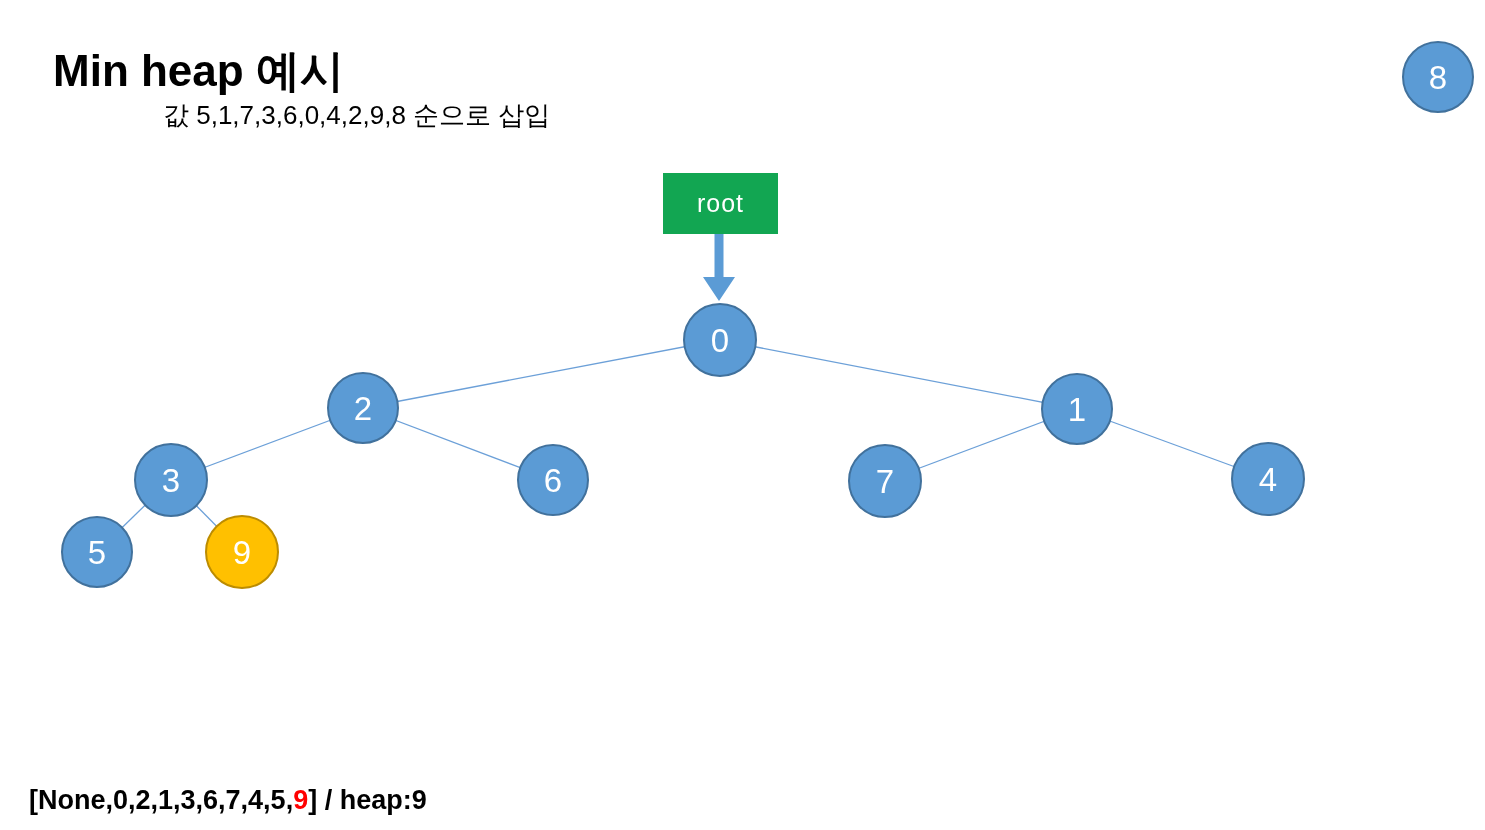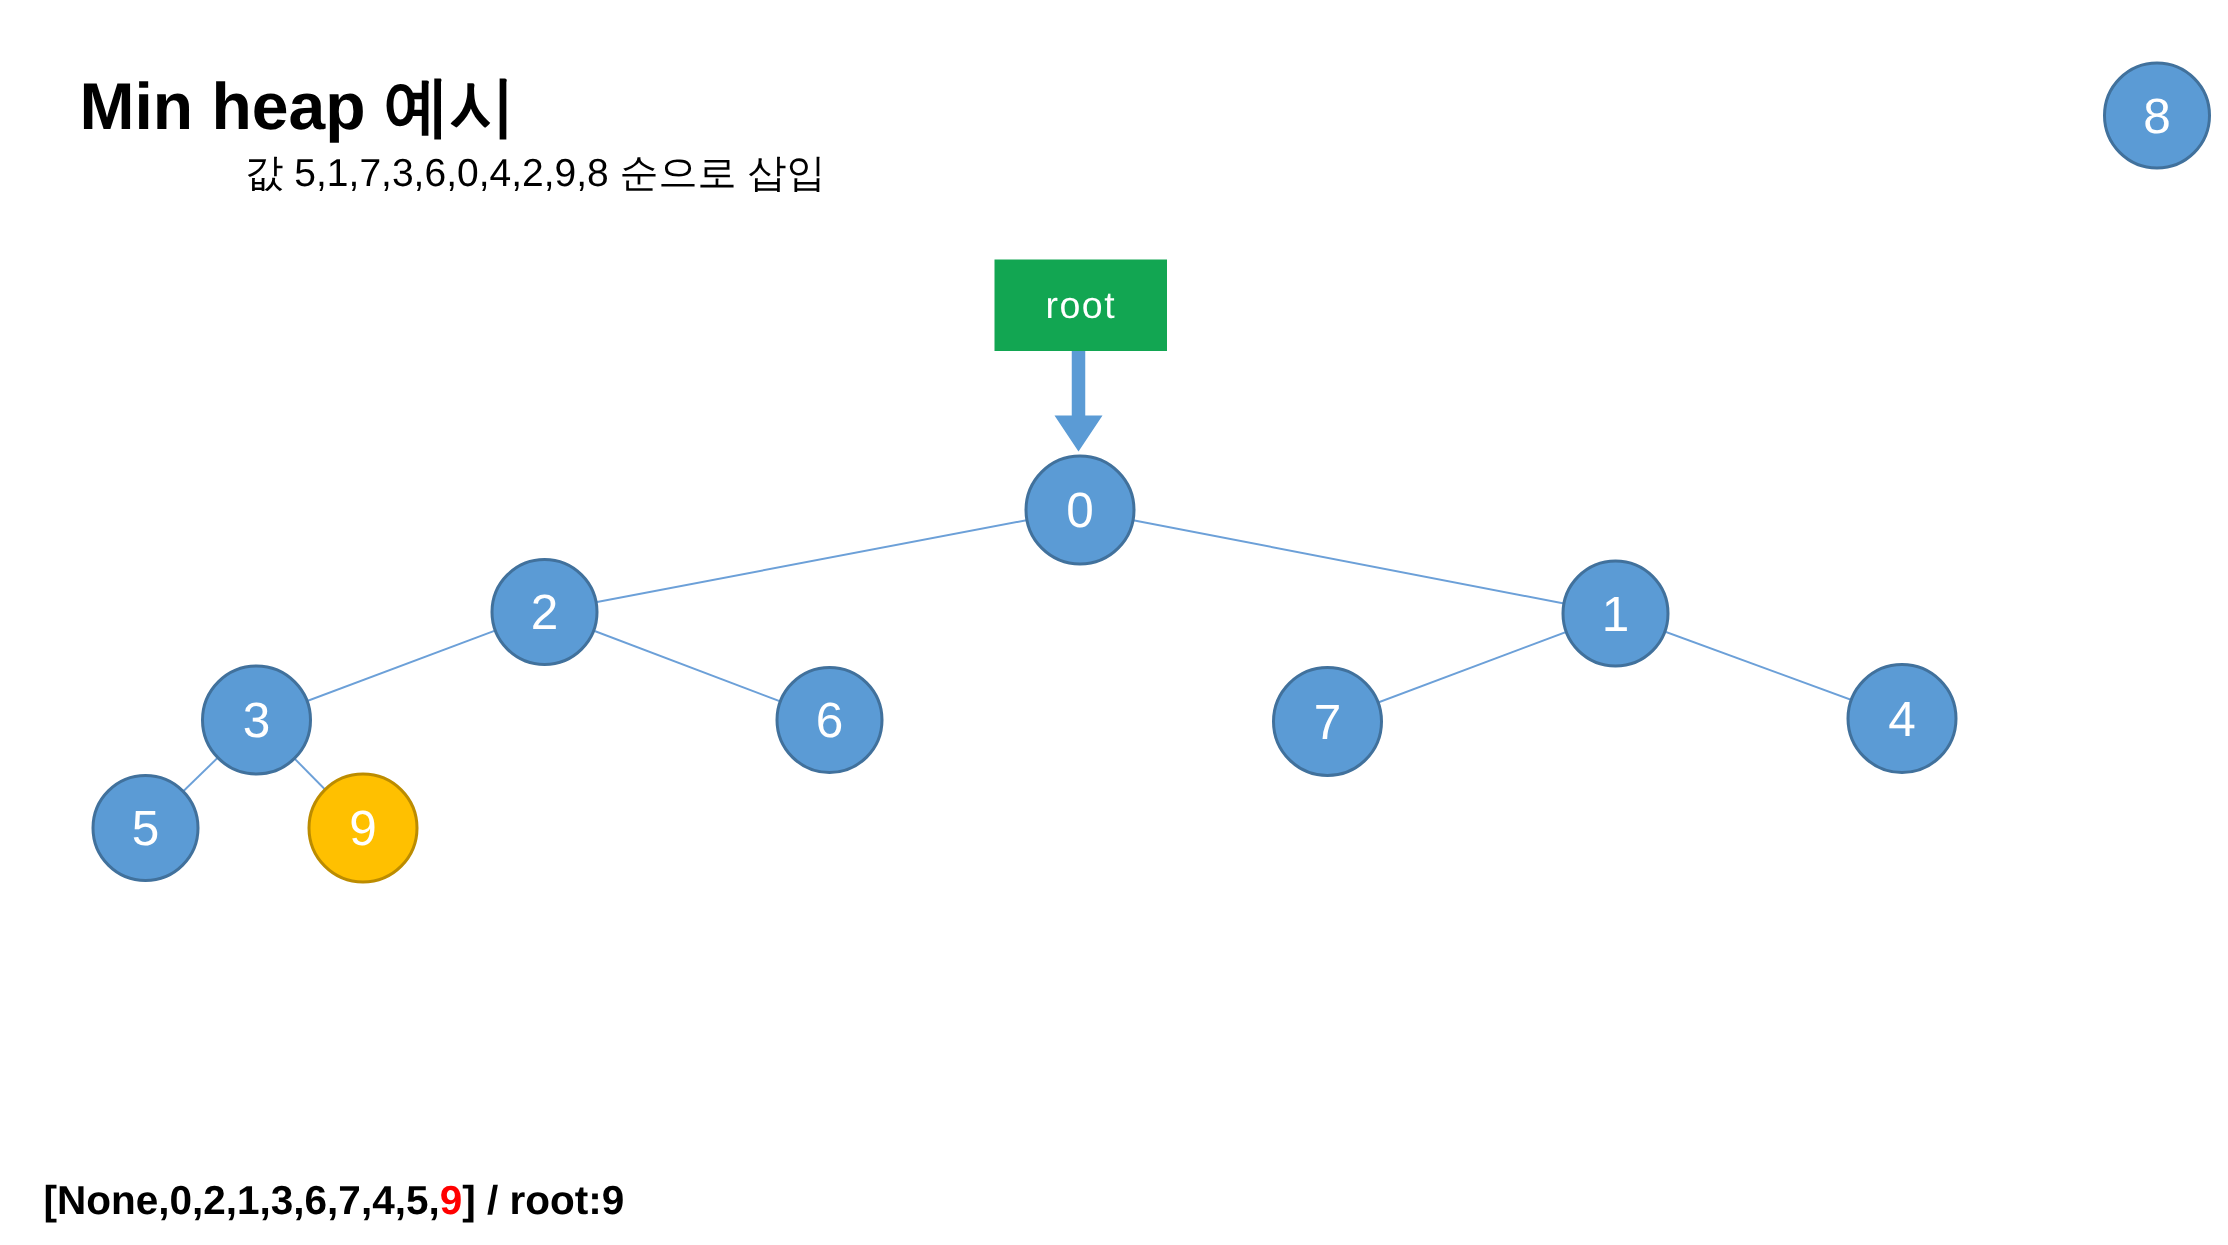--- a/index.html
+++ b/index.html
@@ -97,14 +97,14 @@
       <circle cx="1268" cy="479" r="36" fill="#5b9bd5" stroke="#41719c" stroke-width="2"></circle>
       <text x="1268" y="479" dy="0.35em" text-anchor="middle" fill="#ffffff" class="node-label">4</text>
       <circle cx="97" cy="552" r="35" fill="#5b9bd5" stroke="#41719c" stroke-width="2"></circle>
       <text x="97" y="552" dy="0.35em" text-anchor="middle" fill="#ffffff" class="node-label">5</text>
       <circle cx="242" cy="552" r="36" fill="#ffc000" stroke="#bc8c00" stroke-width="2"></circle>
       <text x="242" y="552" dy="0.35em" text-anchor="middle" fill="#ffffff" class="node-label">9</text>
       <circle cx="1438" cy="77" r="35" fill="#5b9bd5" stroke="#41719c" stroke-width="2"></circle>
       <text x="1438" y="77" dy="0.35em" text-anchor="middle" fill="#ffffff" class="node-label">8</text>
     </svg>
 
-  <div class="footer"><span>[None,0,2,1,3,6,7,4,5,</span><span id="array-highlight" style="color: rgb(255, 0, 0);">9</span><span>] / root:9</span></div>
+  <div class="footer"><span>[None,0,2,1,3,6,7,4,5,</span><span id="array-highlight" style="color: rgb(255, 0, 0);">9</span><span>] / heap:9</span></div>
 </div>
 
 </body></html>

